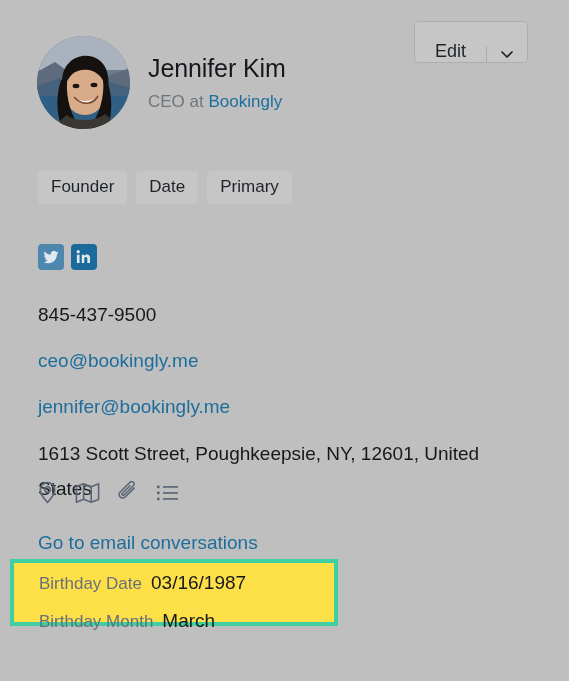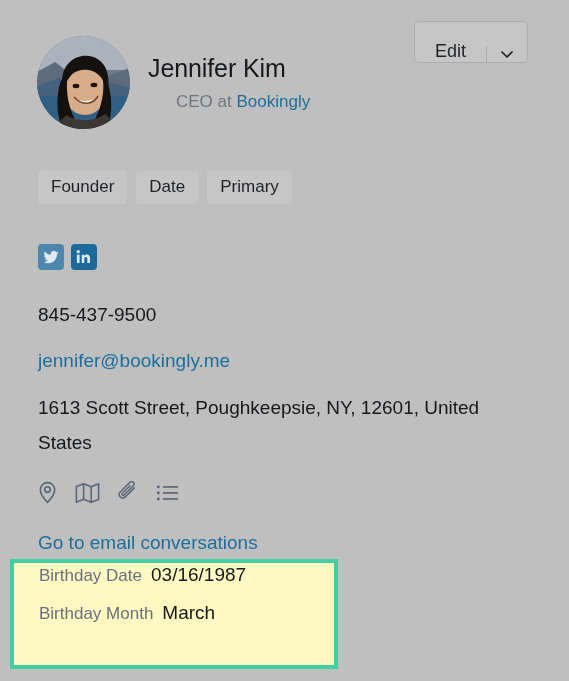--- a/index.html
+++ b/index.html
@@ -46,21 +46,20 @@
     line-height: 32px;
     letter-spacing: -0.1px;
     white-space: nowrap;
   }
   .person-subtitle {
     font-size: 17px;
     line-height: 26px;
     color: #6f757d;
     margin-top: 5px;
     white-space: nowrap;
-    margin-left: 28px;
   }
   .person-subtitle .company-link {
     color: #1d6e9c;
     cursor: pointer;
   }
 
   
   .edit-group {
     position: absolute;
     right: 41px;
@@ -181,25 +180,25 @@
     cursor: pointer;
     white-space: nowrap;
   }
 
   
   .highlight-box {
     position: absolute;
     left: 10px;
     top: 559px;
     width: 328px;
-    height: 110px;
+    height: 67px;
     border: 4px solid #3fcfa2;
     box-sizing: border-box;
-    background: #fef9c3;
-    padding: 0 0 0 0;
+    background: #fde047;
+    padding: 8px 0 0 0;
   }
   .field-row {
     display: flex;
     align-items: baseline;
     padding: 0 0 0 25px;
     height: 38px;
   }
   .field-label {
     font-size: 17px;
     color: #69707c;
@@ -279,20 +278,21 @@
     <svg width="18" height="18" viewBox="0 0 24 24" aria-hidden="true">
       <rect x="2.5" y="9" width="3.6" height="11" fill="#dfe9ef"></rect>
       <circle cx="4.3" cy="5" r="2.2" fill="#dfe9ef"></circle>
       <path fill="#dfe9ef" d="M9 9h3.4v1.6c.6-1 1.8-1.9 3.6-1.9 3 0 4 1.8 4 4.9V20h-3.6v-5.6c0-1.5-.5-2.5-1.9-2.5-1.1 0-1.7.7-2 1.5-.1.3-.1.7-.1 1.1V20H9z"></path>
     </svg>
   </div>
 </div>
 
 <div class="contact">
   <div class="contact-line">845-437-9500</div>
+  <div class="contact-line link">ceo@bookingly.me</div>
   <div class="contact-line link">jennifer@bookingly.me</div>
   <div class="contact-line address">1613 Scott Street, Poughkeepsie, NY, 12601, United States</div>
 </div>
 
 <div class="action-icons">
 
   <span class="action-icon">
     <svg width="21" height="23" viewBox="0 0 21 23" aria-hidden="true">
       <path d="M10.5 1.6c-4 0-7.2 3.2-7.2 7.2 0 5.4 7.2 12.6 7.2 12.6s7.2-7.2 7.2-12.6c0-4-3.2-7.2-7.2-7.2z" fill="none" stroke="#5d6676" stroke-width="1.6"></path>
       <circle cx="10.5" cy="8.6" r="2.8" fill="none" stroke="#5d6676" stroke-width="1.6"></circle>

